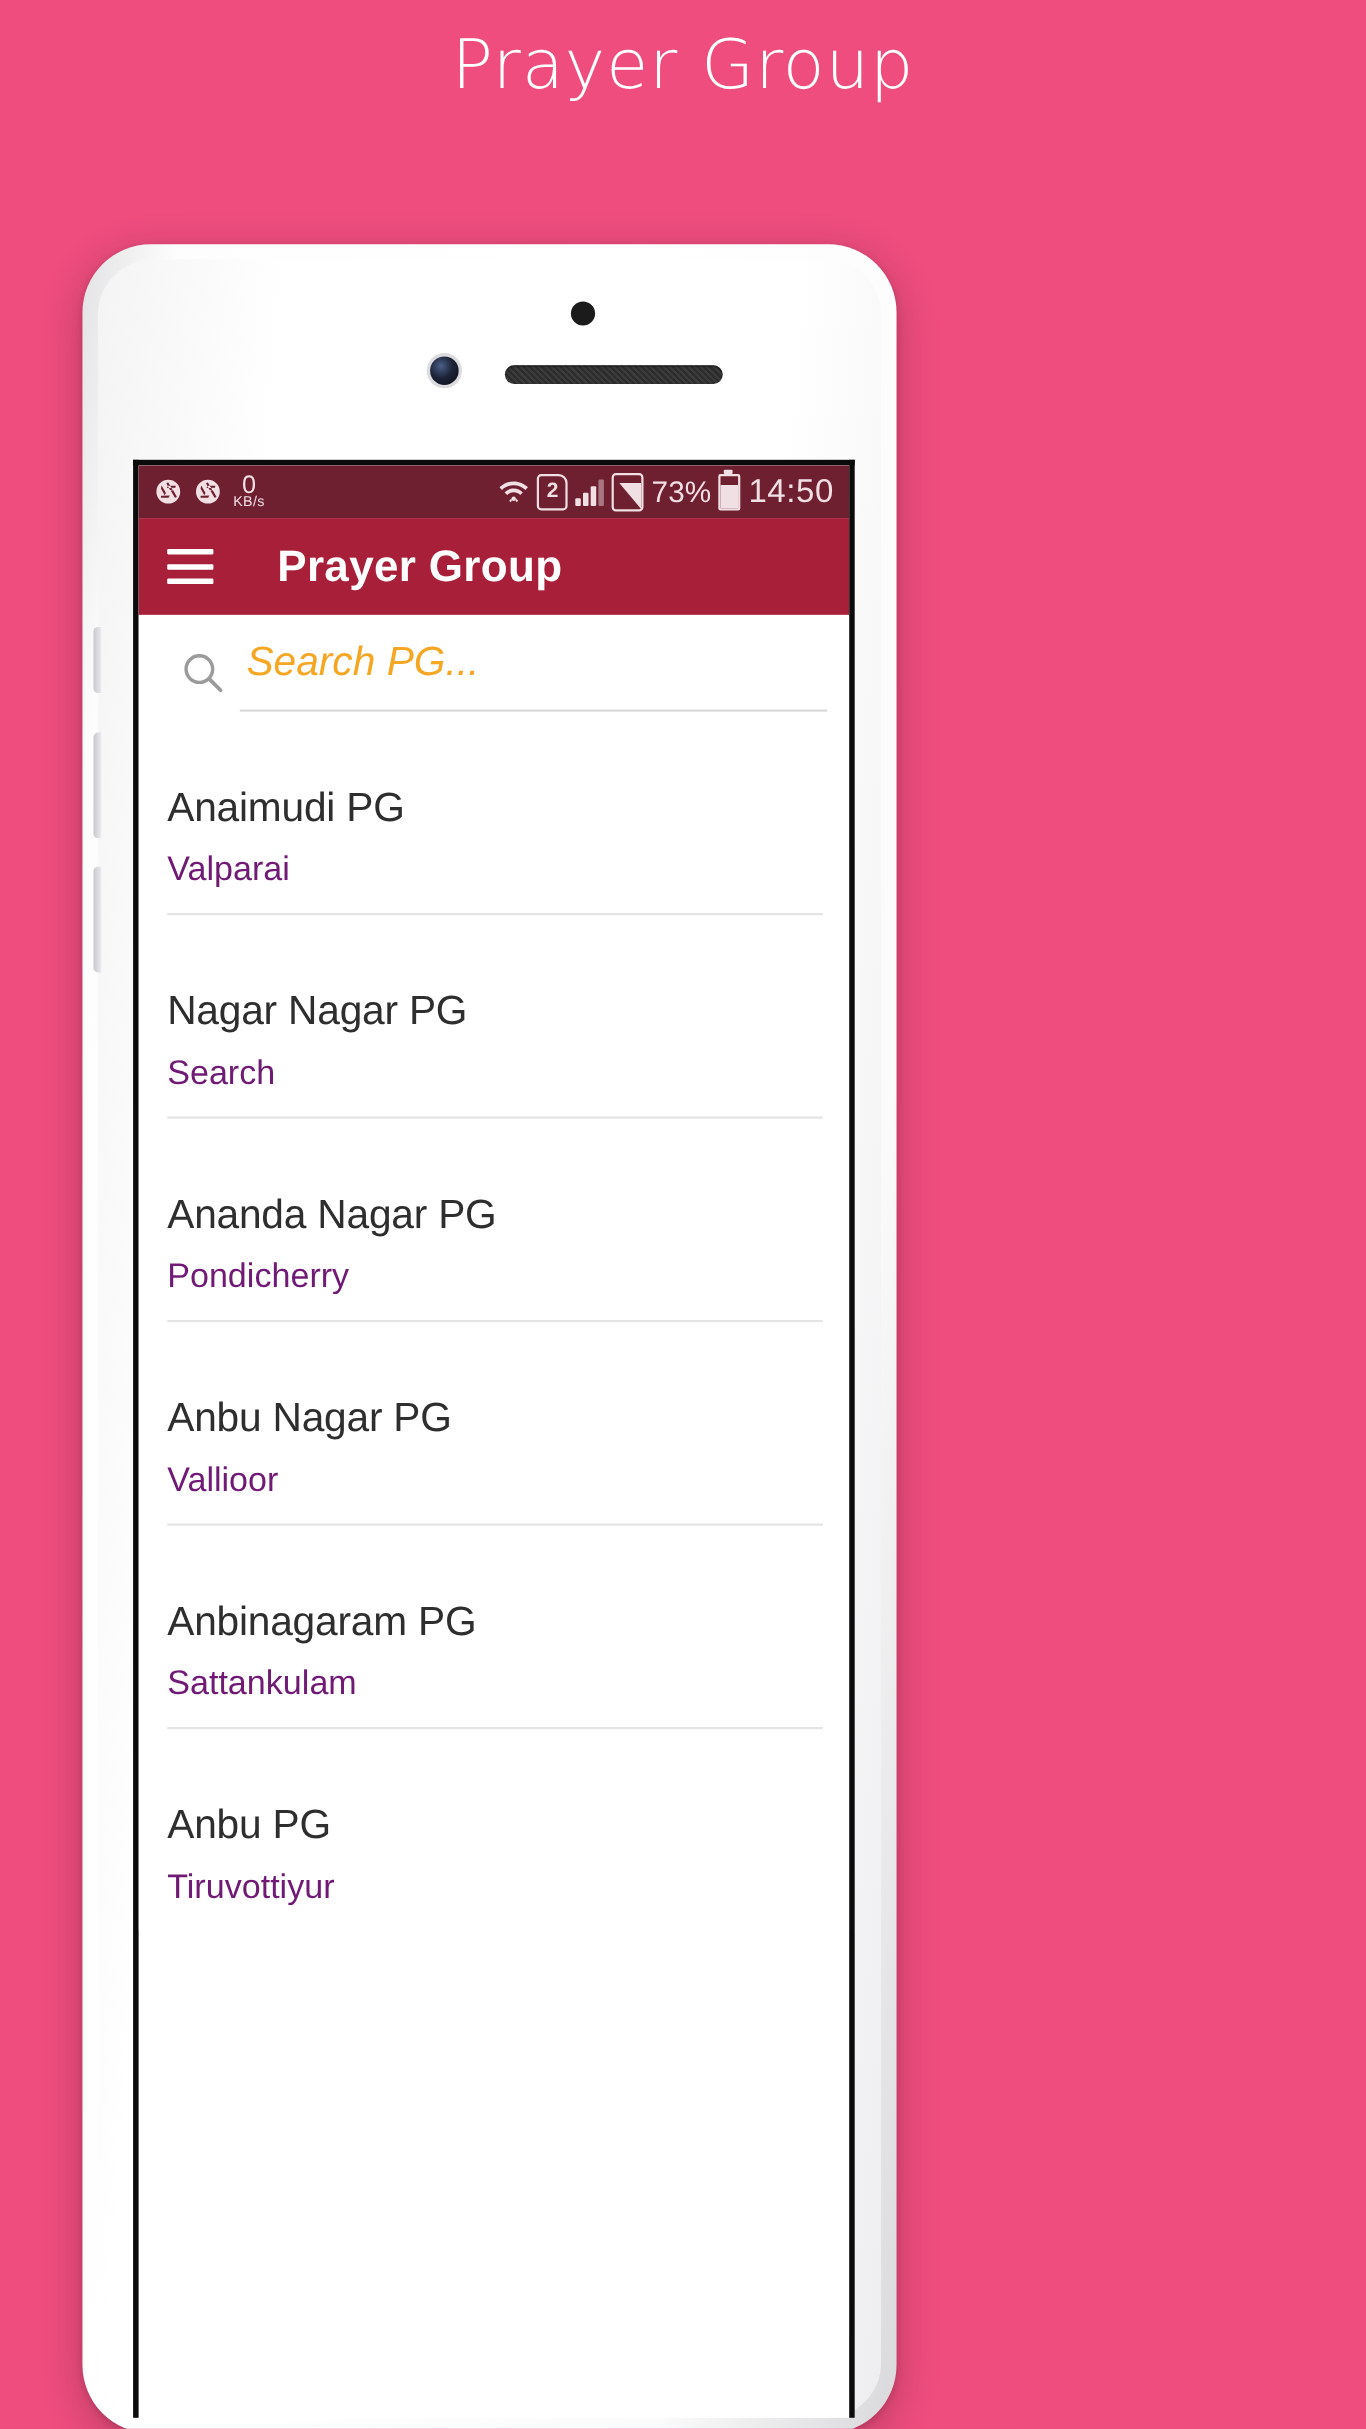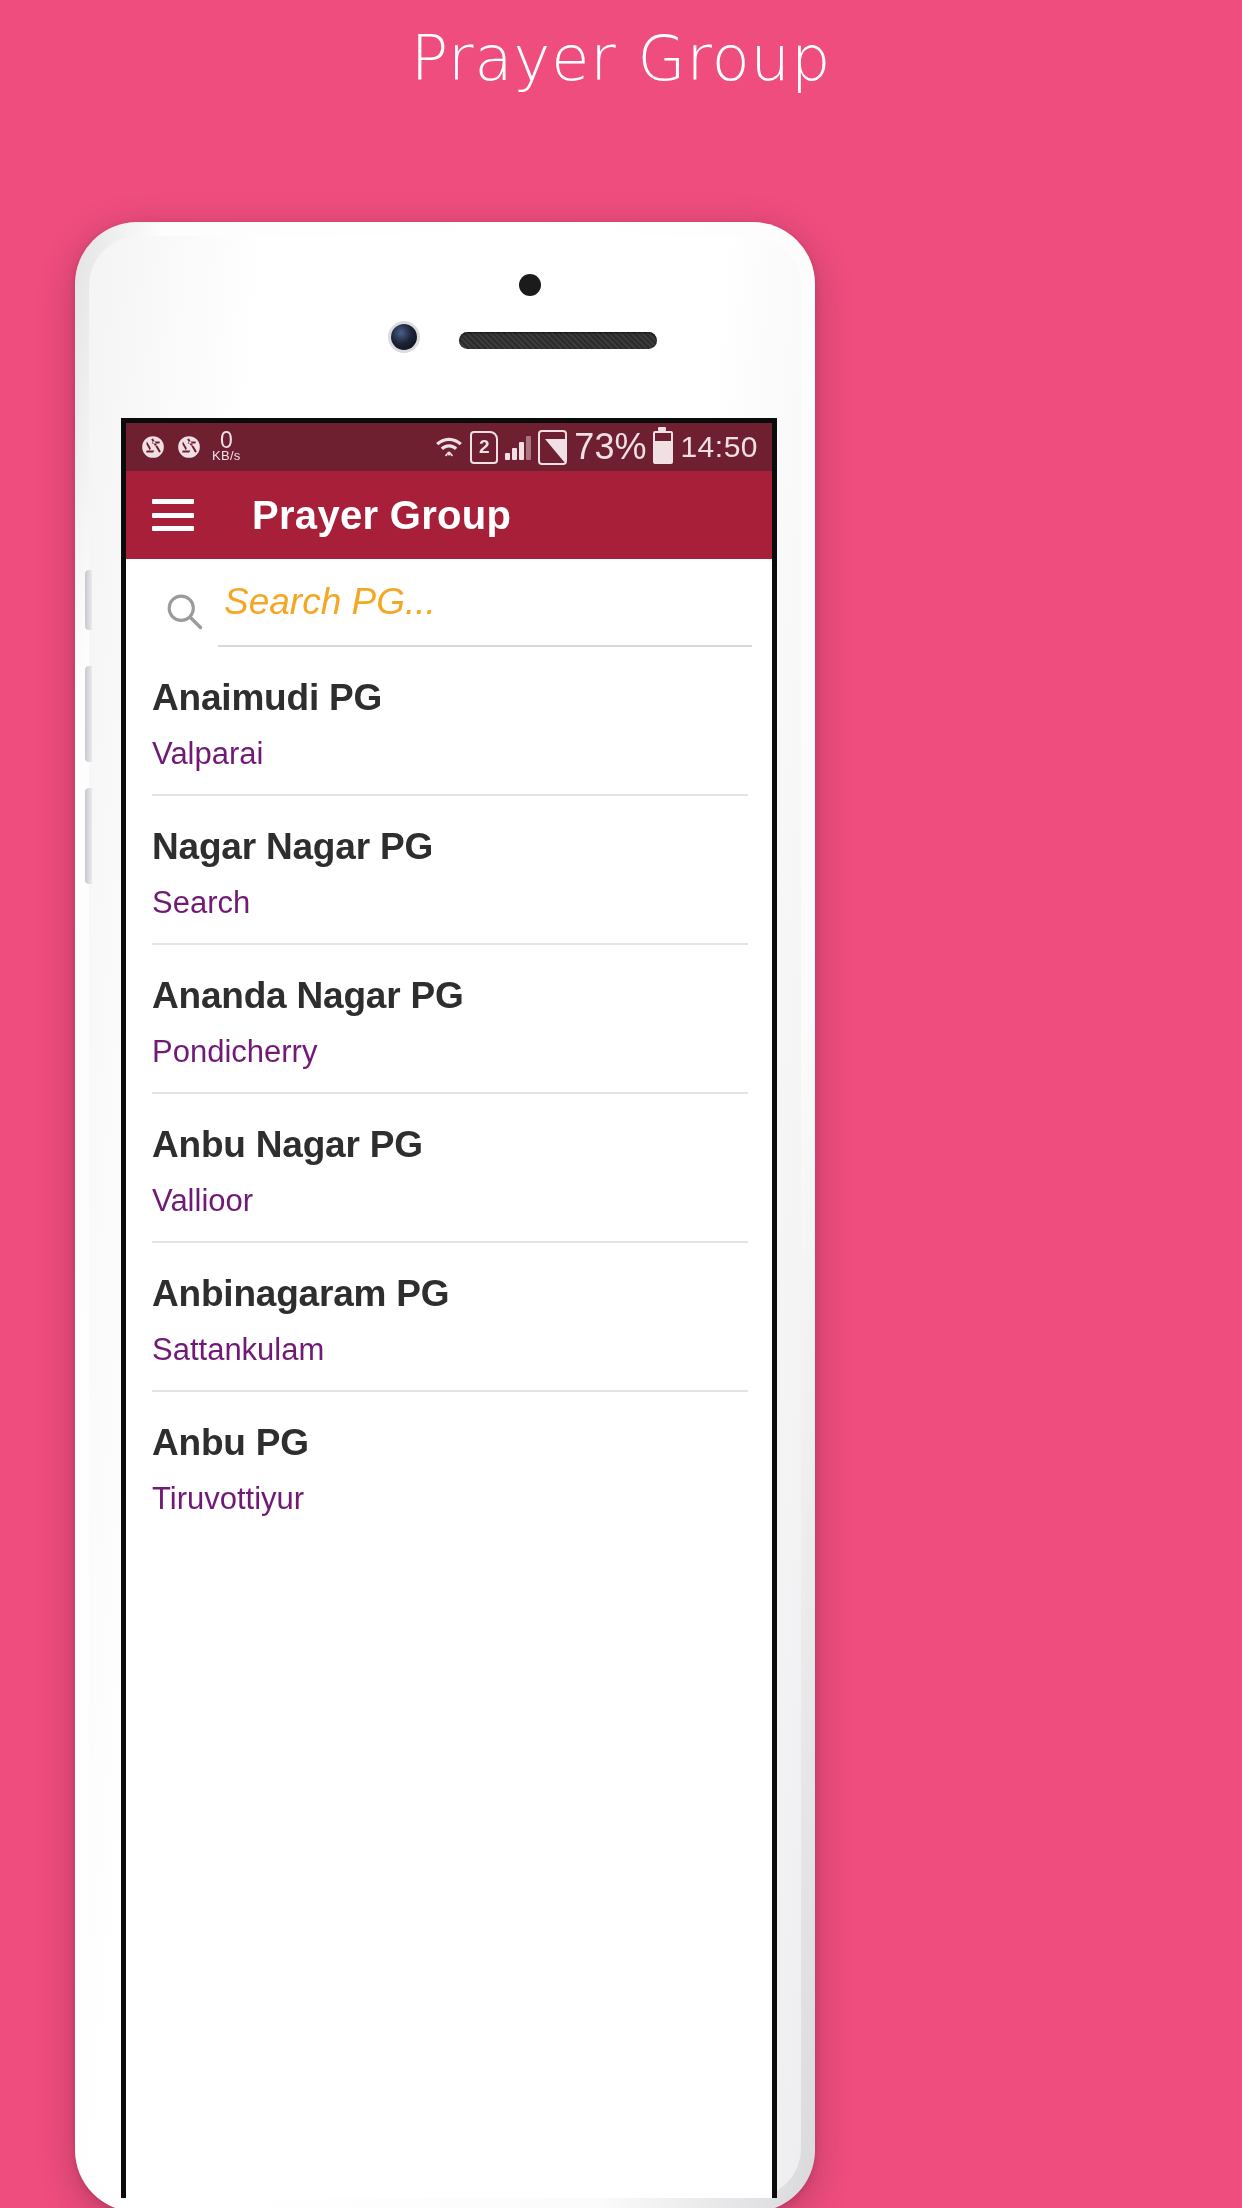--- a/index.html
+++ b/index.html
@@ -146,21 +146,21 @@
   .batt{
     width:16px;height:29px;
     border:2.5px solid #f0dfe3;border-radius:2px;
     position:relative;
     background:linear-gradient(to top,#f0dfe3 73%,transparent 73%);
   }
   .batt:before{
     content:"";position:absolute;top:-6px;left:3px;
     width:8px;height:4px;background:#f0dfe3;border-radius:1px;
   }
-  .sb-pct{font-size:36px;}
+  .sb-pct{font-size:27px;}
   .sb-time{font-size:30px;letter-spacing:.5px;}
 
   
   .appbar{
     height:88px;
     background:#a81f3a;
     display:flex;
     align-items:center;
     padding-left:26px;
   }
@@ -209,23 +209,24 @@
   .search-input::placeholder{color:#f5a623;opacity:1;font-style:italic;}
 
   
   .list{background:#fff;padding:0 0 0 0;}
   .list-item{
     padding:30px 24px 0 26px;
     cursor:pointer;
   }
   .li-title{
     font-size:37px;
-    font-weight:bold;
+    font-weight:normal;
     color:#2e2e2e;
     letter-spacing:-.2px;
+    margin-top:36px;
   }
   .li-sub{
     font-size:31px;
     color:#701a75;
     margin-top:17px;
     padding-bottom:22px;
     border-bottom:2px solid #e4e4e4;
   }
   .list-item:last-child .li-sub{border-bottom:none;}
 </style>

